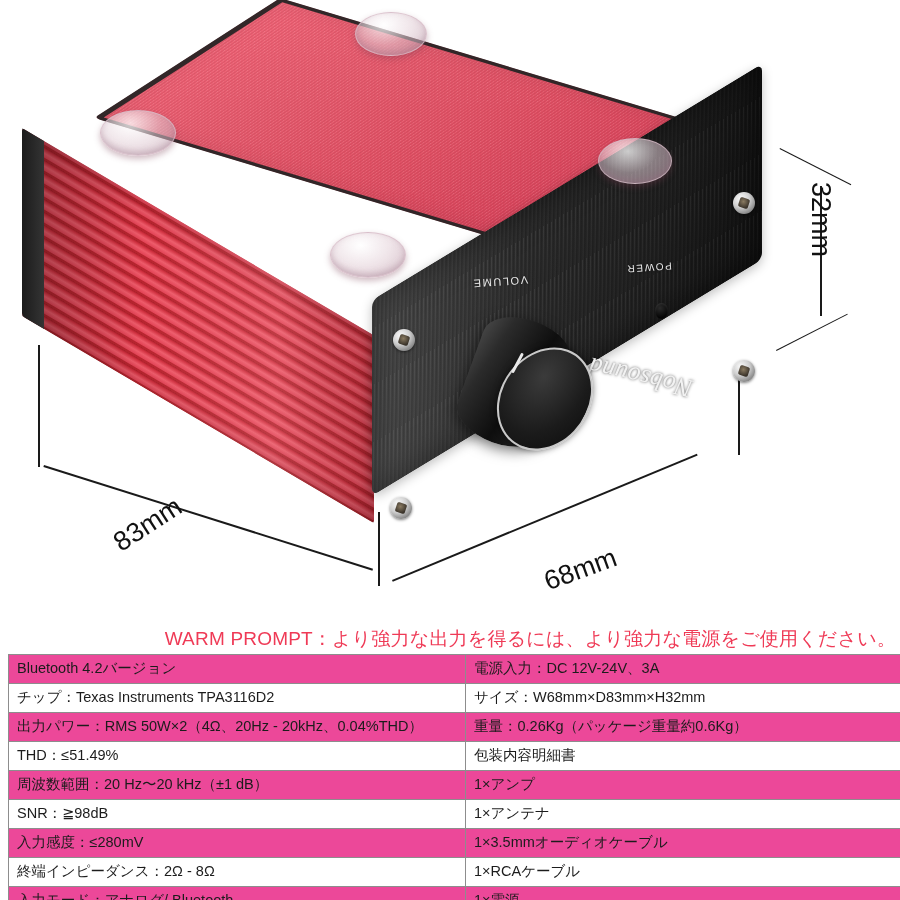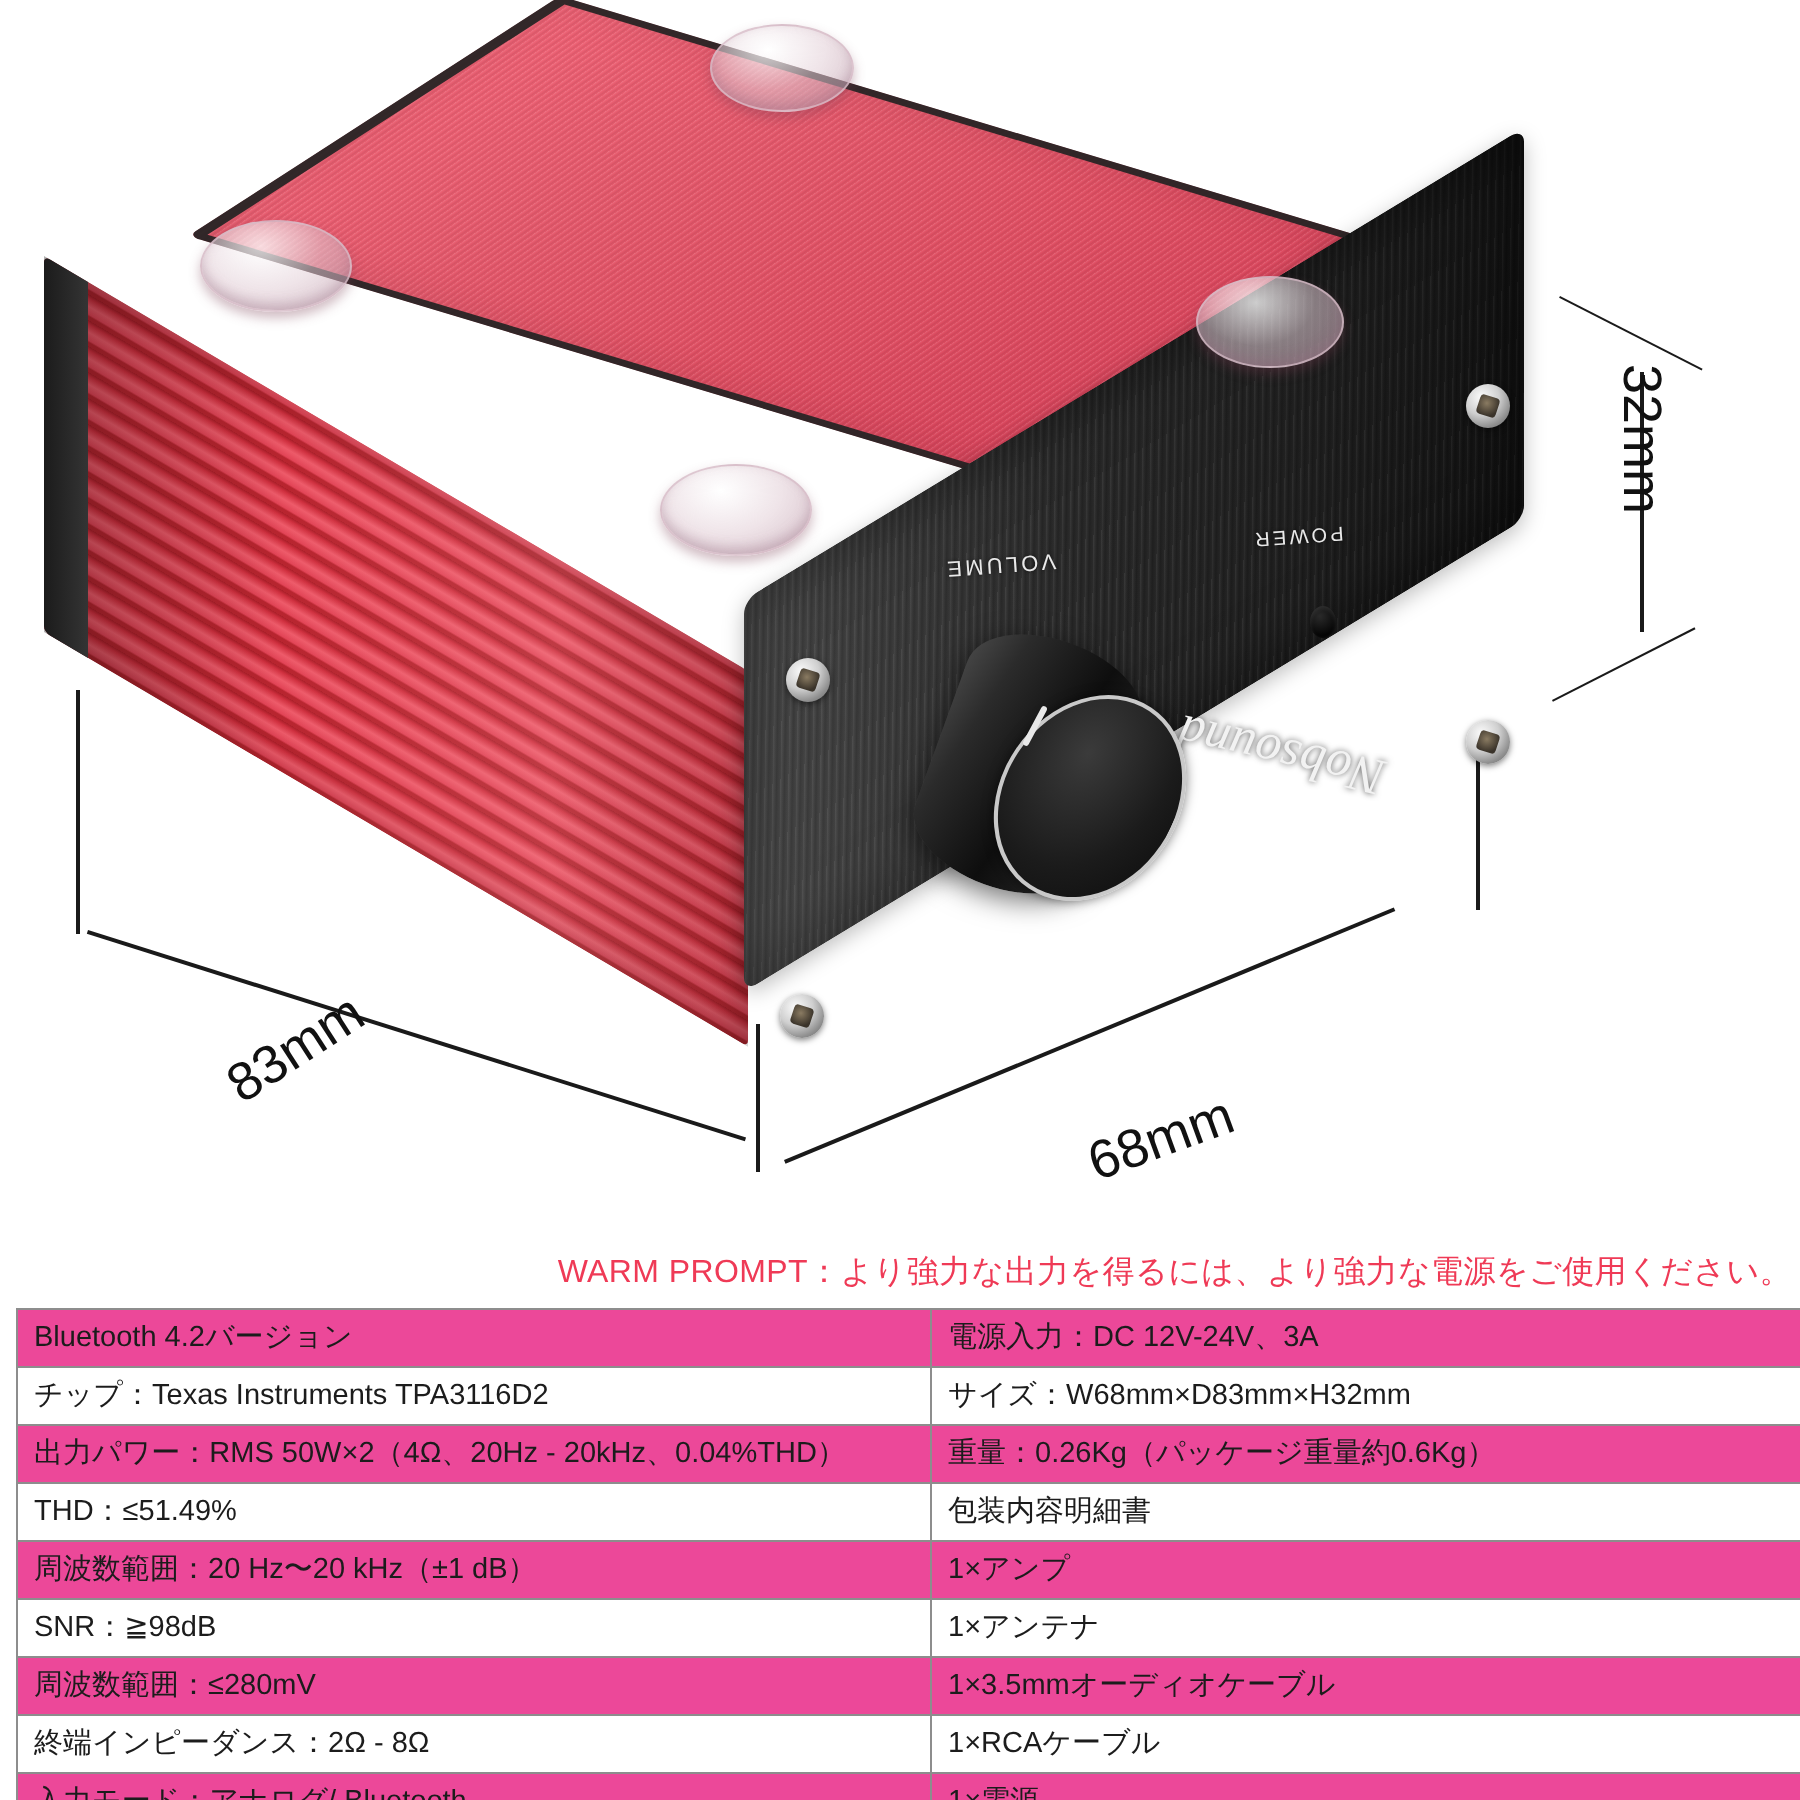--- a/index.html
+++ b/index.html
@@ -214,21 +214,21 @@
 
   
   #bar-68{left:392px;top:580px;width:330px;height:1.5px;transform:rotate(-22.5deg);transform-origin:0 0;}
   #lead-68-r{left:738px;top:370px;width:1.6px;height:85px;}
   #label-68{left:540px;top:568px;transform:rotate(-20deg);transform-origin:0 0;}
 
   
   #warm-prompt{
     position:absolute;left:0;top:626px;width:896px;
     text-align:right;
-    font-size:16px;
+    font-size:19px;
     color:#ef3a56;
     font-family:"Liberation Sans",sans-serif;
     letter-spacing:.2px;
   }
 
   
   #spec-table{
     position:absolute;left:8px;top:654px;
     width:884px;
     border-collapse:collapse;
@@ -325,21 +325,21 @@
       </tr>
       <tr class="shade">
         <td class="c-left">周波数範囲：20 Hz〜20 kHz（±1 dB）</td>
         <td class="c-right">1×アンプ</td>
       </tr>
       <tr class="plain">
         <td class="c-left">SNR：≧98dB</td>
         <td class="c-right">1×アンテナ</td>
       </tr>
       <tr class="shade">
-        <td class="c-left">周波数範囲：≤280mV</td>
+        <td class="c-left">入力感度：≤280mV</td>
         <td class="c-right">1×3.5mmオーディオケーブル</td>
       </tr>
       <tr class="plain">
         <td class="c-left">終端インピーダンス：2Ω - 8Ω</td>
         <td class="c-right">1×RCAケーブル</td>
       </tr>
       <tr class="shade">
         <td class="c-left">入力モード：アナログ/ Bluetooth</td>
         <td class="c-right">1×電源</td>
       </tr>

